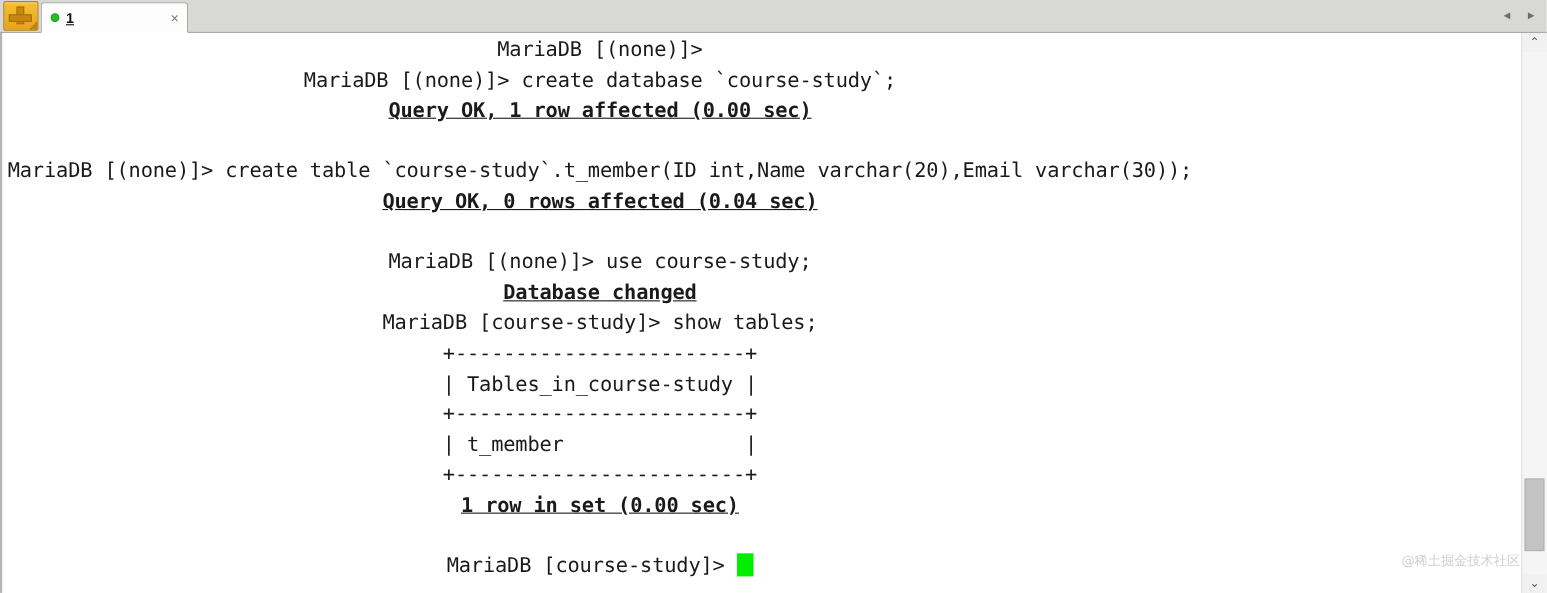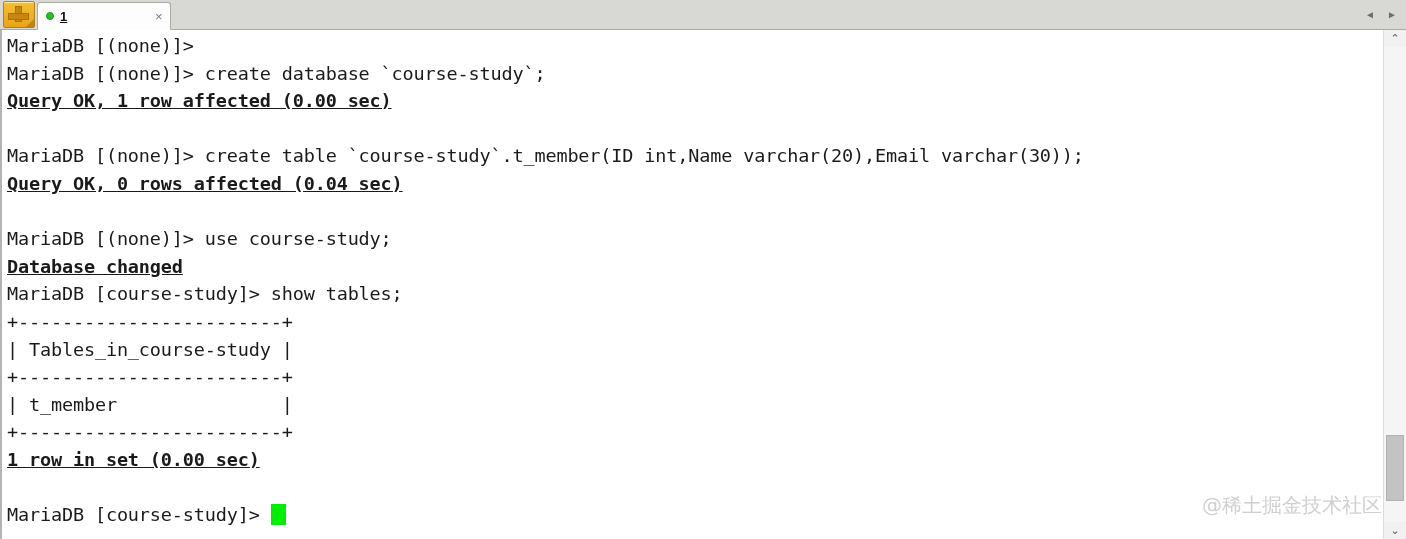--- a/index.html
+++ b/index.html
@@ -144,37 +144,37 @@
     position: absolute;
     left: 5px;
     top: 2px;
     font-family: "DejaVu Sans Mono", "Liberation Mono", monospace;
     font-size: 18.5px;
     line-height: 27.6px;
     color: #1a1a1a;
     white-space: pre;
     letter-spacing: -0.15px;
   }
-  #term-text .ln { display: block; height: 27.6px; }
+  #term-text .ln { display: block; height: 27.6px; text-align: center; }
   #term-text .bold { font-weight: bold; text-decoration: underline; }
   .cursor-block {
     display: inline-block;
     width: 15px;
     height: 21px;
     background: #00ef00;
     vertical-align: -4px;
   }
 
   
   #watermark {
     position: absolute;
     right: 24px;
     bottom: 20px;
     font-family: "DejaVu Sans", sans-serif;
-    font-size: 20px;
+    font-size: 12px;
     color: #cfcfcf;
     white-space: nowrap;
     user-select: none;
   }
 
   
   #scrollbar {
     position: absolute;
     right: 0;
     top: 30px;

